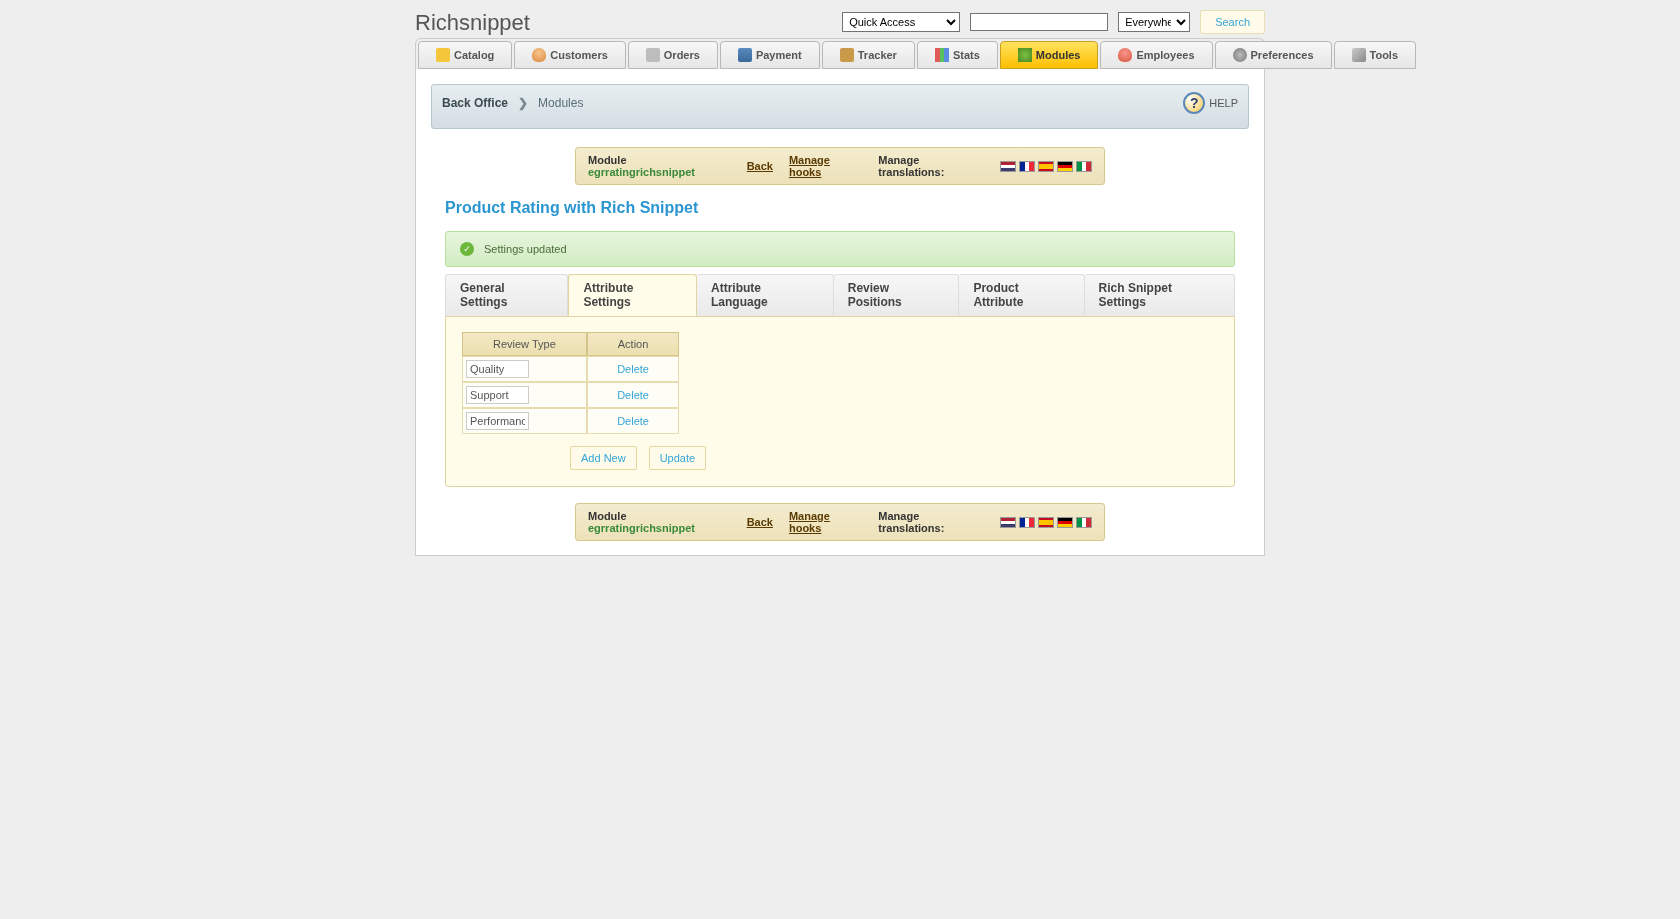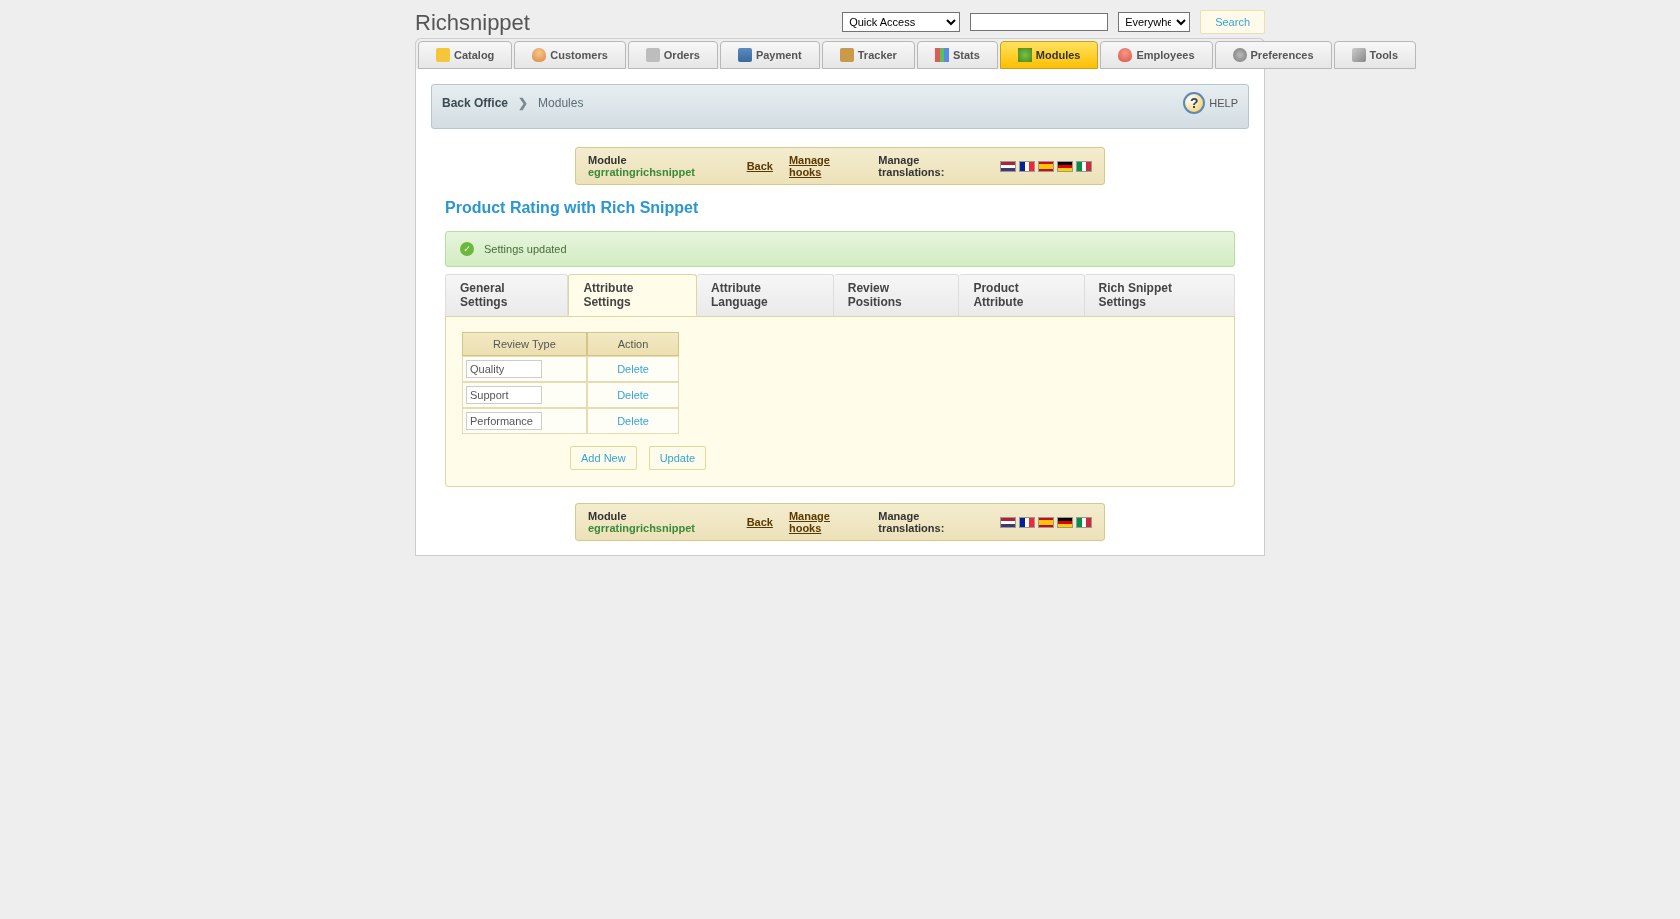--- a/index.html
+++ b/index.html
@@ -49,21 +49,21 @@
 .tabs-row { display: flex; margin: 0 14px; border-bottom: 1px solid #e0d5a0; position: relative; top: 1px; }
 .tab { padding: 6px 14px; font-size: 12px; color: #444; border: 1px solid #ddd; border-bottom: none; background: linear-gradient(#f6f6f6, #eaeaea); margin-right: 0; cursor: pointer; border-radius: 3px 3px 0 0; font-weight: bold; border-left: none; }
 .tab:first-child { border-left: 1px solid #ddd; }
 .tab.active { background: #fffce9; border: 1px solid #e0d5a0; border-bottom: 1px solid #fffce9; position: relative; z-index: 2; }
 
 .tab-panel { background: #fffce9; border: 1px solid #e0d5a0; border-top: none; margin: 0 14px; padding: 16px; border-radius: 0 0 4px 4px; }
 
 .data-table { border-collapse: separate; border-spacing: 0; font-size: 11px; }
 .data-table th { background: linear-gradient(#f2e8c3, #ece0b0); border: 1px solid #d4c48a; padding: 5px 30px; font-weight: normal; color: #555; }
 .data-table td { border: 1px solid #e6dcb0; padding: 0; background: #fffef6; }
-.cell-input { border: 1px solid #ccc; width: 76px; margin: 3px; padding: 2px 3px; font-size: 11px; color: #555; background:#fff; }
+.cell-input { border: 1px solid #ccc; width: 63px; margin: 3px; padding: 2px 3px; font-size: 11px; color: #555; background:#fff; }
 .del-link { color: #34a5d9; text-decoration: none; cursor: pointer; padding: 0 5px; }
 .btn-row { margin-top: 12px; display: flex; gap: 12px; margin-left: 108px;}
 .mini-btn { background: #fffbea; border: 1px solid #e3d79e; color: #34a5d9; padding: 5px 10px; font-size: 11px; cursor: pointer; border-radius: 2px; }
 
 .module-bar.bottom { margin-top: 16px; margin-bottom: 6px; }
 
 .footer { background: linear-gradient(#e4dfc9, #d8d2b6); border: 1px solid #ccc; border-top: none; padding: 8px 10px; font-size: 10px; color: #6b6448; display: flex; justify-content: space-between; align-items: flex-start; border-radius: 0 0 6px 6px; }
 .footer a { color: #7a3020; text-decoration: underline; cursor: pointer; }
 
 

